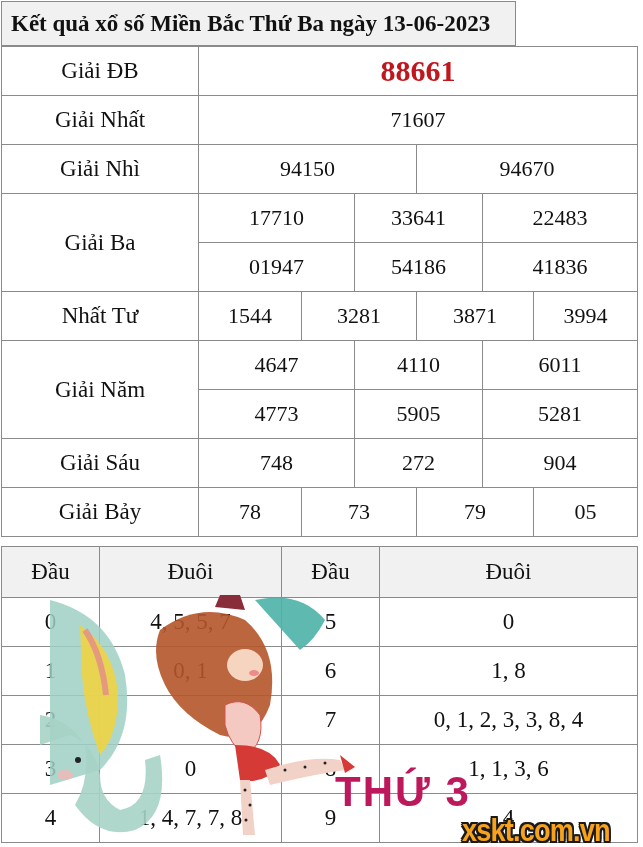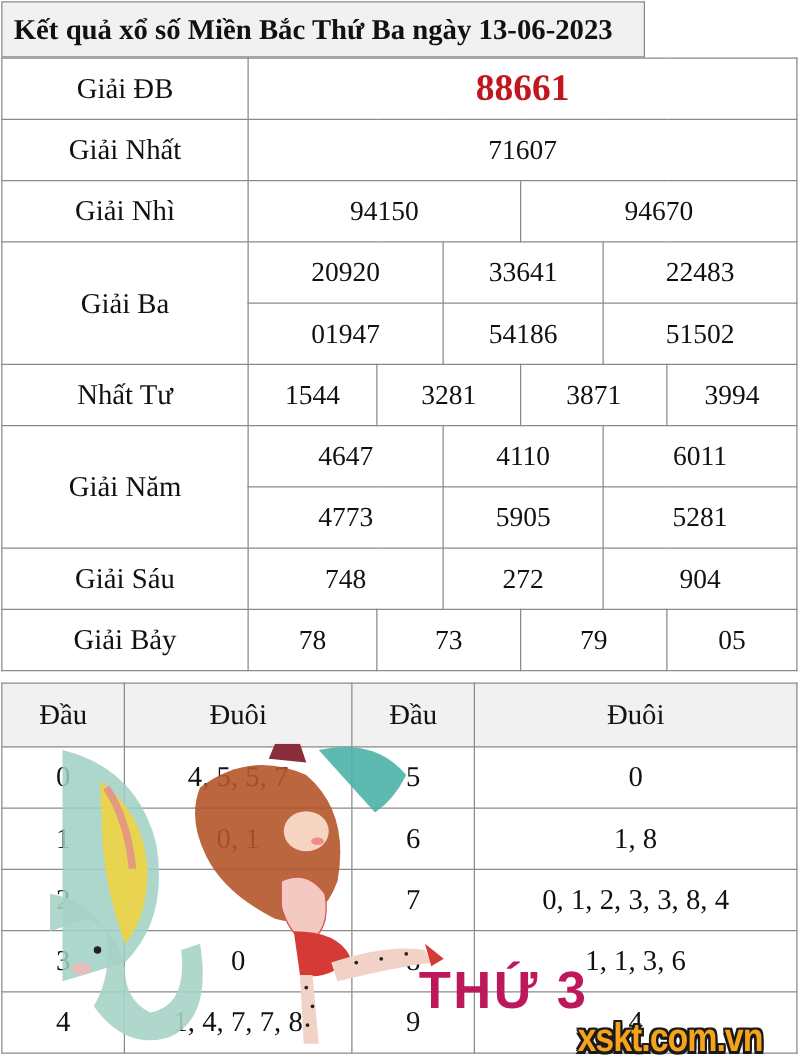--- a/index.html
+++ b/index.html
@@ -44,28 +44,28 @@
     <td class="lbl">Giải Nhất</td>
     <td class="num" colspan="6">71607</td>
   </tr>
   <tr>
     <td class="lbl">Giải Nhì</td>
     <td class="num" colspan="3">94150</td>
     <td class="num" colspan="3">94670</td>
   </tr>
   <tr>
     <td class="lbl" rowspan="2">Giải Ba</td>
-    <td class="num" colspan="2">20920</td>
+    <td class="num" colspan="2">17710</td>
     <td class="num" colspan="2">33641</td>
     <td class="num" colspan="2">22483</td>
   </tr>
   <tr>
     <td class="num" colspan="2">01947</td>
     <td class="num" colspan="2">54186</td>
-    <td class="num" colspan="2">51502</td>
+    <td class="num" colspan="2">41836</td>
   </tr>
   <tr>
     <td class="lbl">Nhất Tư</td>
     <td class="num">1544</td>
     <td class="num" colspan="2">3281</td>
     <td class="num" colspan="2">3871</td>
     <td class="num">3994</td>
   </tr>
   <tr>
     <td class="lbl" rowspan="2">Giải Năm</td>

